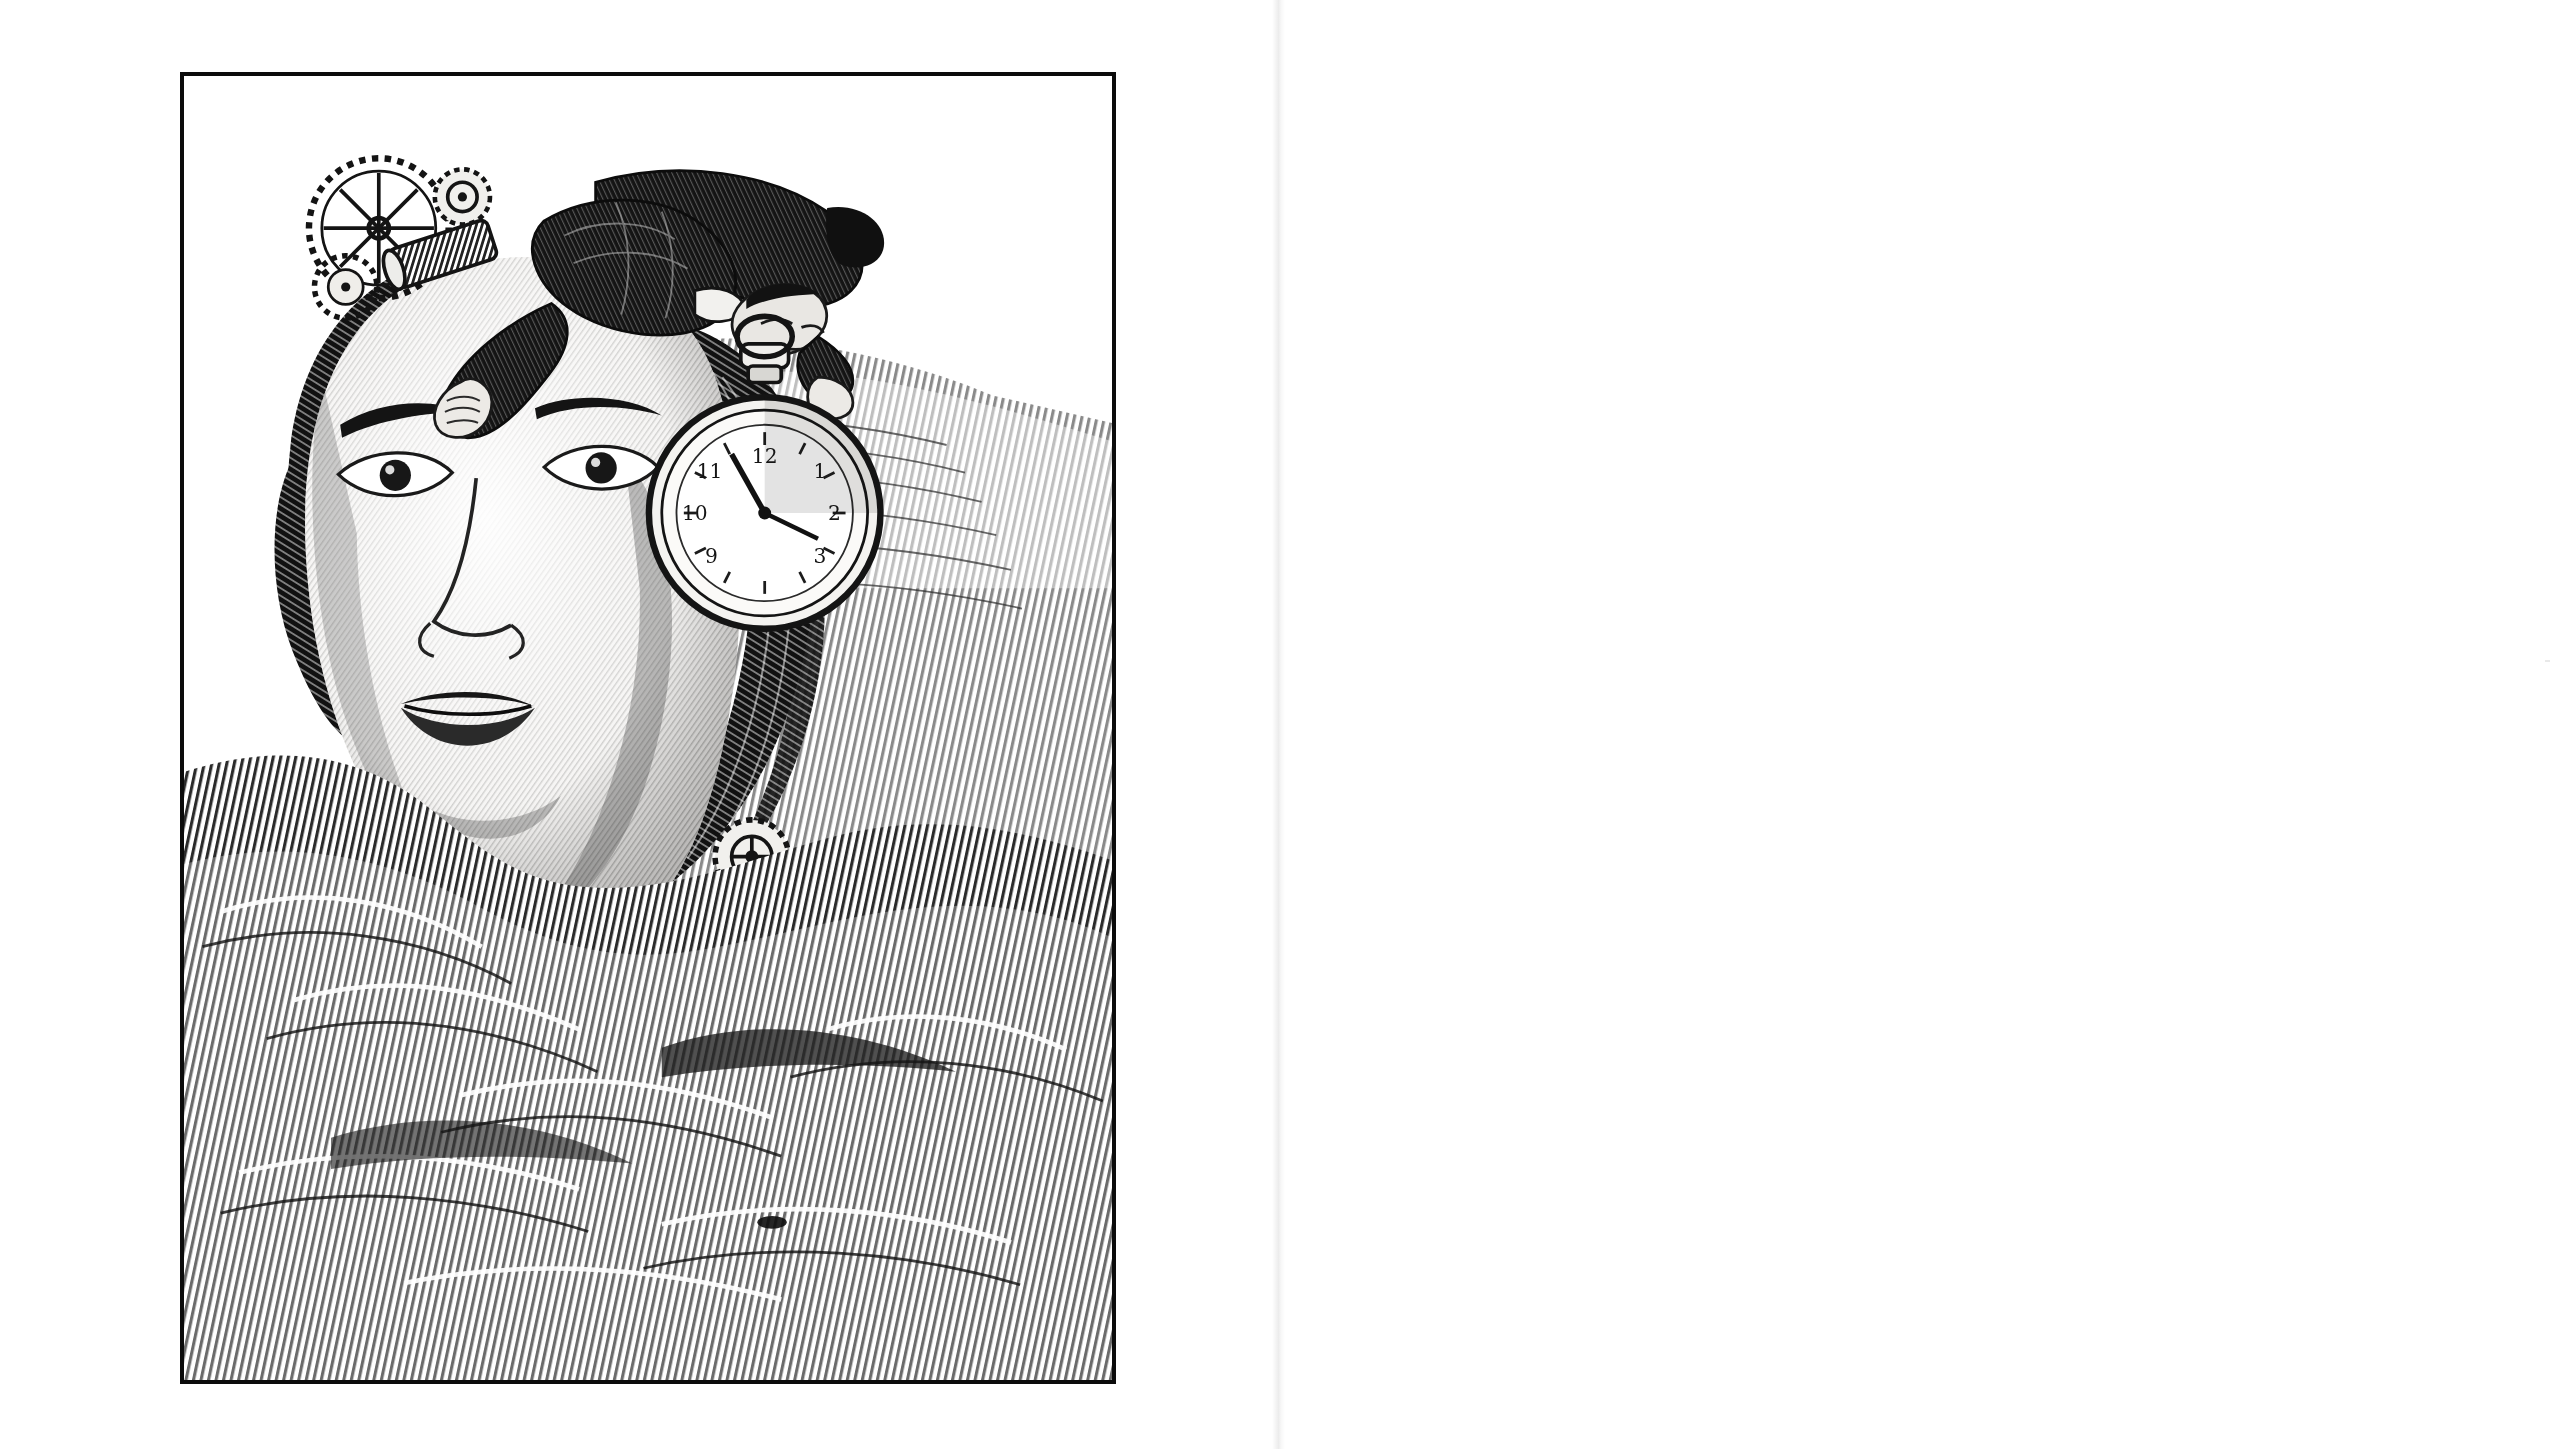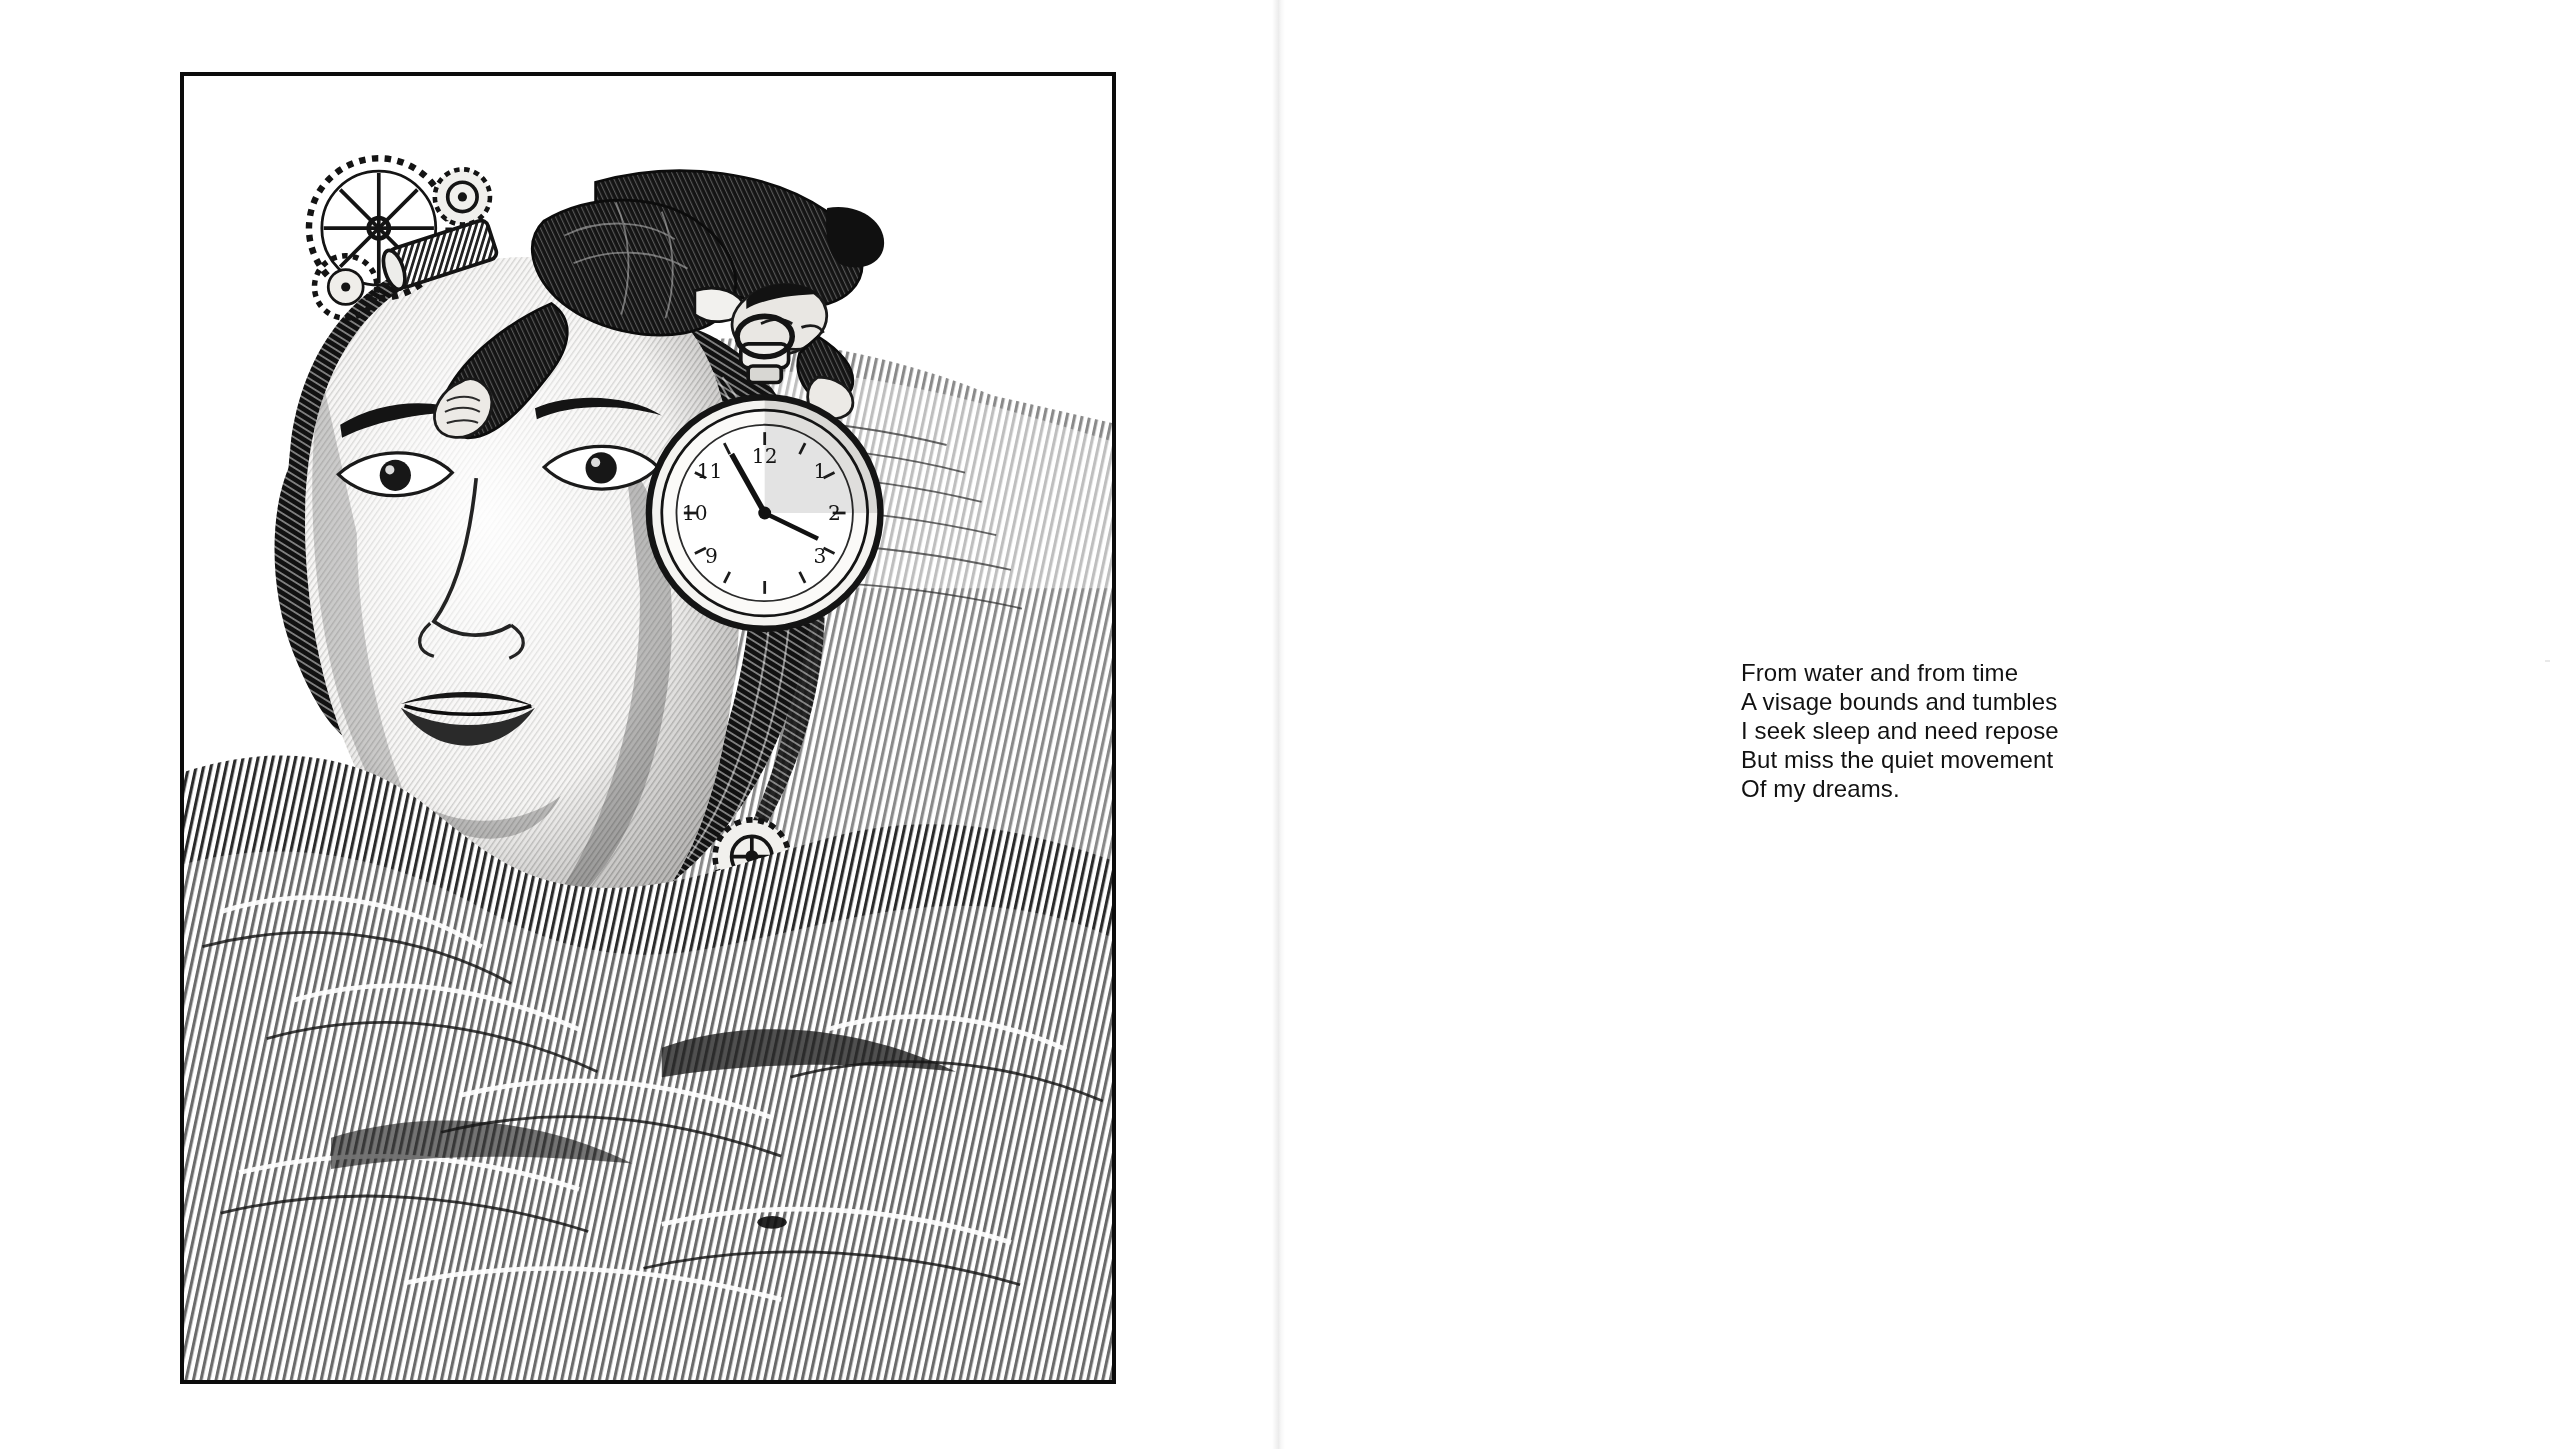--- a/index.html
+++ b/index.html
@@ -376,26 +376,19 @@
           </g>
         </svg>
 
       </div>
     </div>
 
   </div>
 
   <div class="page page-right">
 
-    <div class="poem">
-      <span class="poem-line">From water and from time</span>
-      <span class="poem-line">A visage bounds and tumbles</span>
-      <span class="poem-line">I seek sleep and need repose</span>
-      <span class="poem-line">But miss the quiet movement</span>
-      <span class="poem-line">Of my dreams.</span>
-    </div>
 
     <div class="edge-tick" style="right:0; top:660px; width:5.5px; height:1.8px;"></div>
   </div>
 
   <div class="gutter"></div>
 </div>
 
 
 </body></html>

